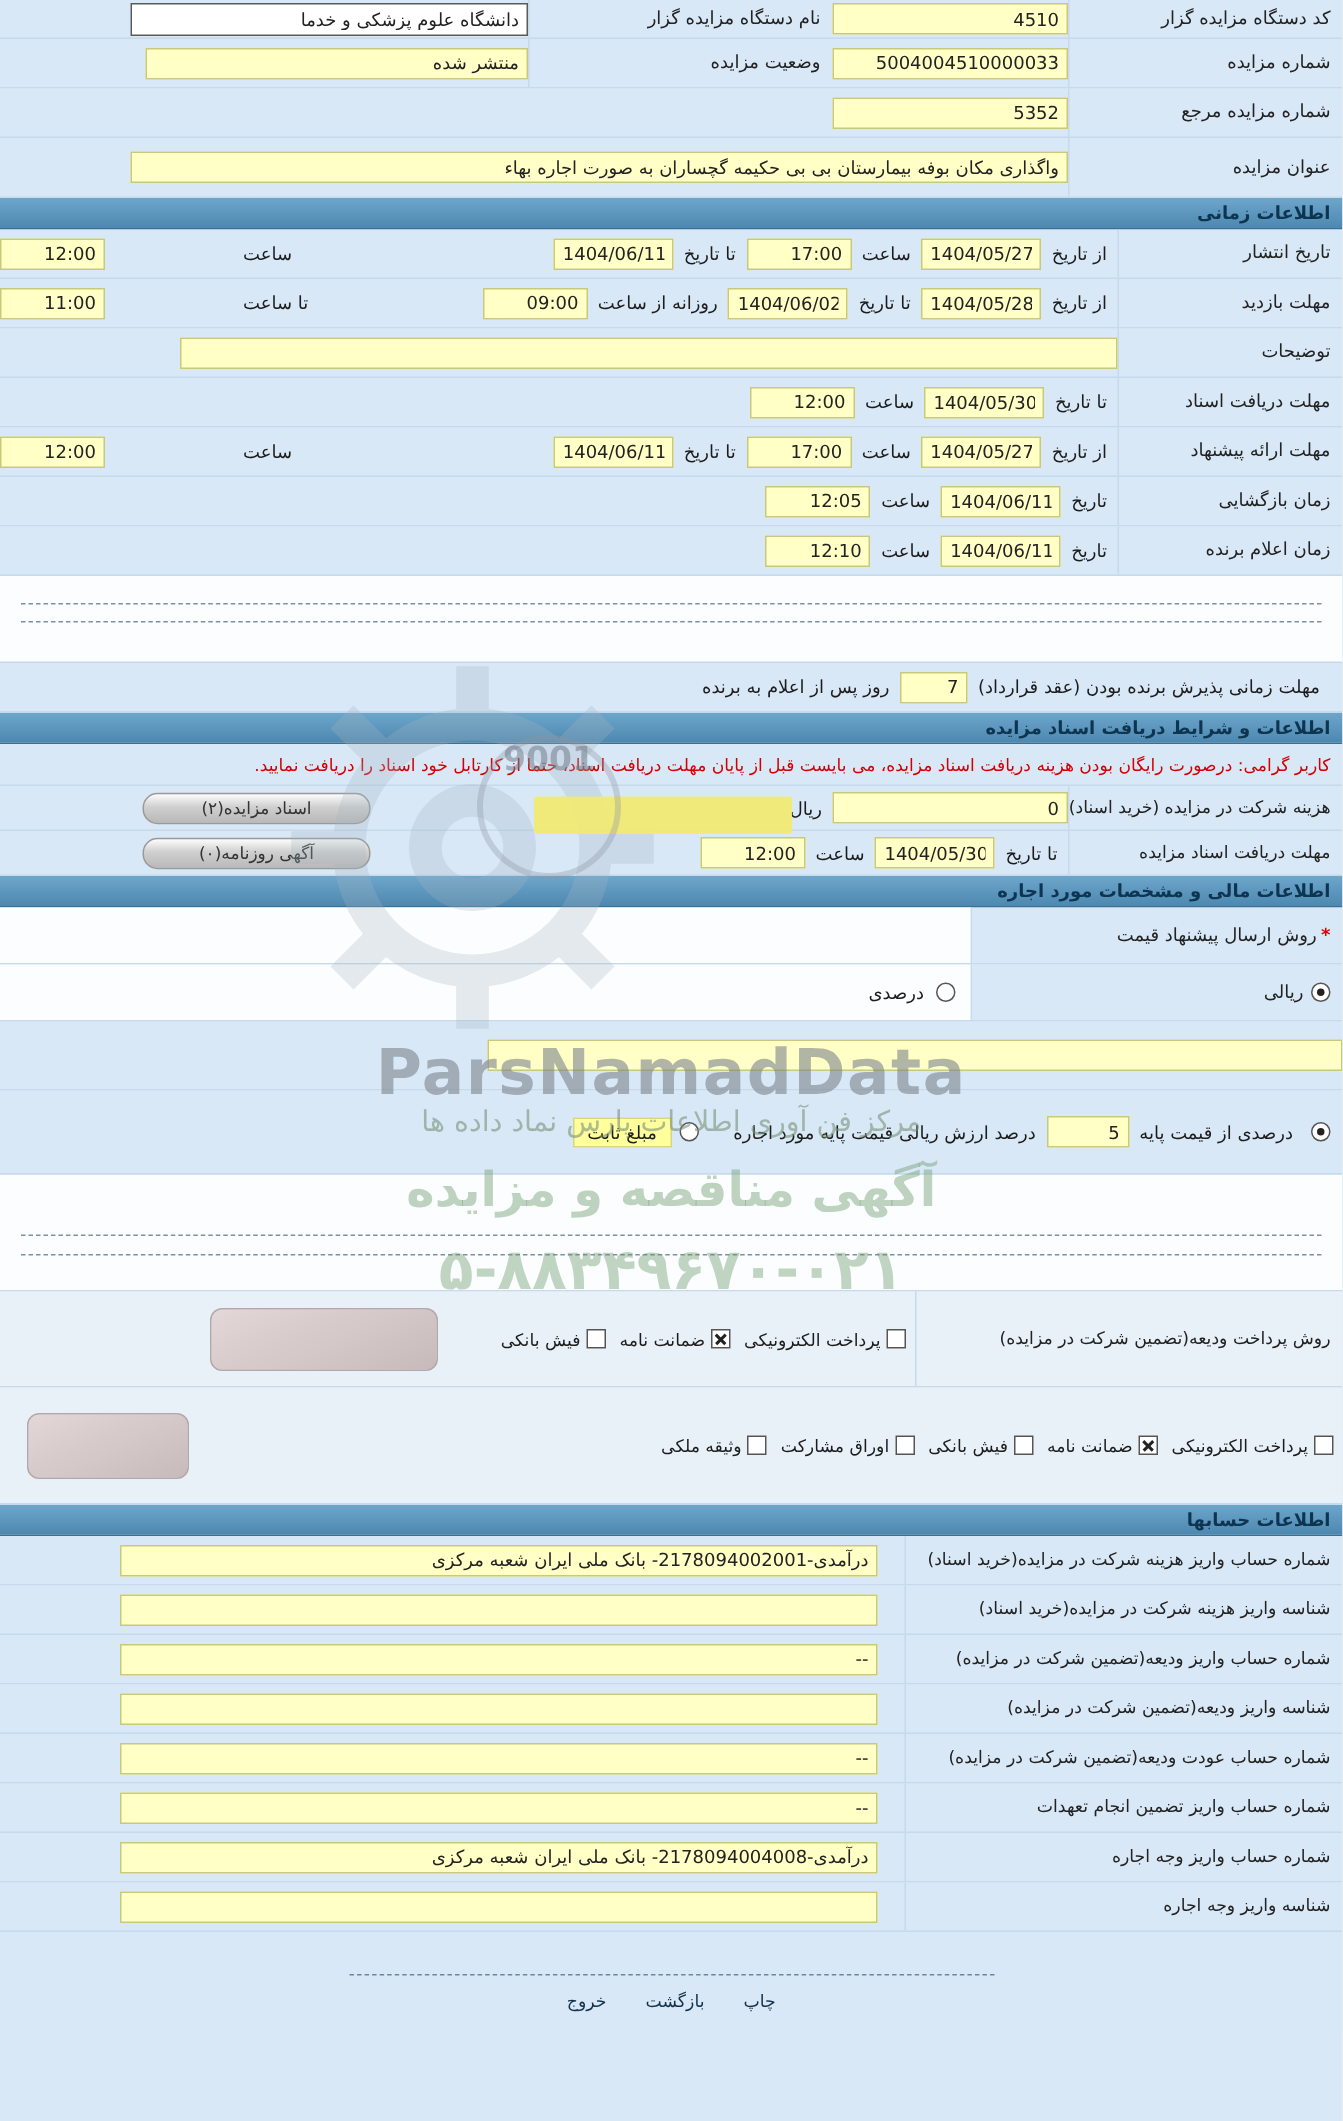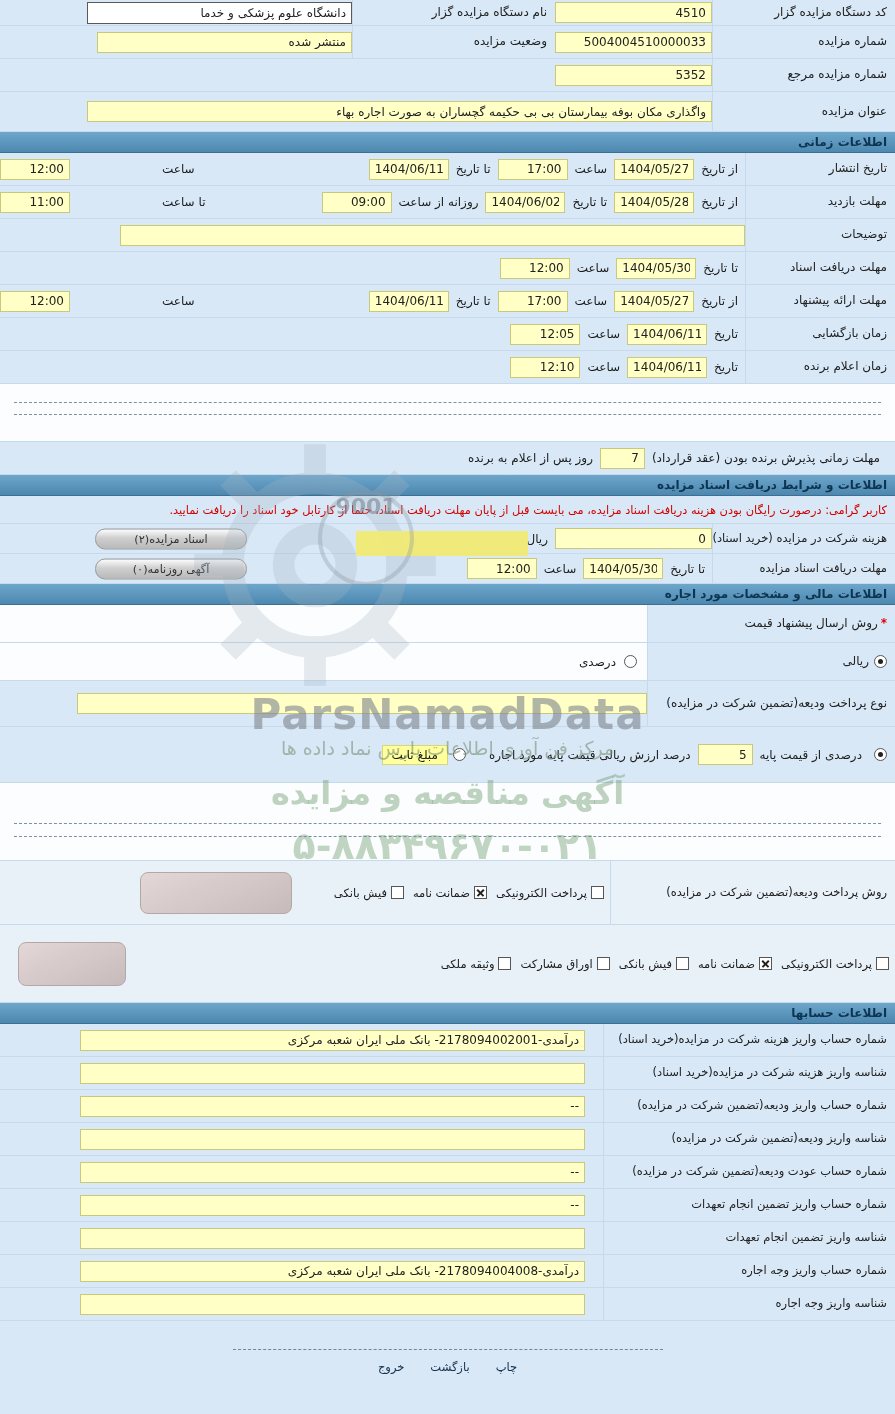--- a/index.html
+++ b/index.html
@@ -209,21 +209,20 @@
       <span class="radio checked"></span>
       <span>ریالی</span>
     </div>
     <div class="whitearea">
       <span class="radio"></span>
       <span>درصدی</span>
     </div>
   </div>
 
   <div class="row h46">
-    <div class="lblcell w248 nowrap">نوع پرداخت ودیعه(تضمین شرکت در مزایده)</div>
     <input class="inp w570" readonly="" value="" style="">
   </div>
 
   <div class="row h56 pad8">
     <span class="radio checked"></span>
     <span class="tl">درصدی از قیمت پایه</span>
     <input class="inp num w55" readonly="" value="5" style="">
     <span class="tl">درصد ارزش ریالی قیمت پایه مورد اجاره</span>
     <span class="radio" style="margin-right:16px"></span>
     <span class="hl">مبلغ ثابت</span>
@@ -299,24 +298,20 @@
     <div class="lblcell w292 nowrap small">شناسه واریز ودیعه(تضمین شرکت در مزایده)</div>
     <input class="inp acct" readonly="" value="" style="">
   </div>
   <div class="row h33">
     <div class="lblcell w292 nowrap small">شماره حساب عودت ودیعه(تضمین شرکت در مزایده)</div>
     <input class="inp acct" readonly="" value="--" style="">
   </div>
   <div class="row h33">
     <div class="lblcell w292 nowrap small">شماره حساب واریز تضمین انجام تعهدات</div>
     <input class="inp acct" readonly="" value="--" style="">
-  </div>
-  <div class="row h33">
-    <div class="lblcell w292 nowrap small">شناسه واریز تضمین انجام تعهدات</div>
-    <input class="inp acct" readonly="" value="" style="">
   </div>
   <div class="row h33">
     <div class="lblcell w292 nowrap small">شماره حساب واریز وجه اجاره</div>
     <input class="inp acct" readonly="" value="درآمدی-2178094004008- بانک ملی ایران شعبه مرکزی" style="">
   </div>
   <div class="row h33">
     <div class="lblcell w292 nowrap small">شناسه واریز وجه اجاره</div>
     <input class="inp acct" readonly="" value="" style="">
   </div>
 

